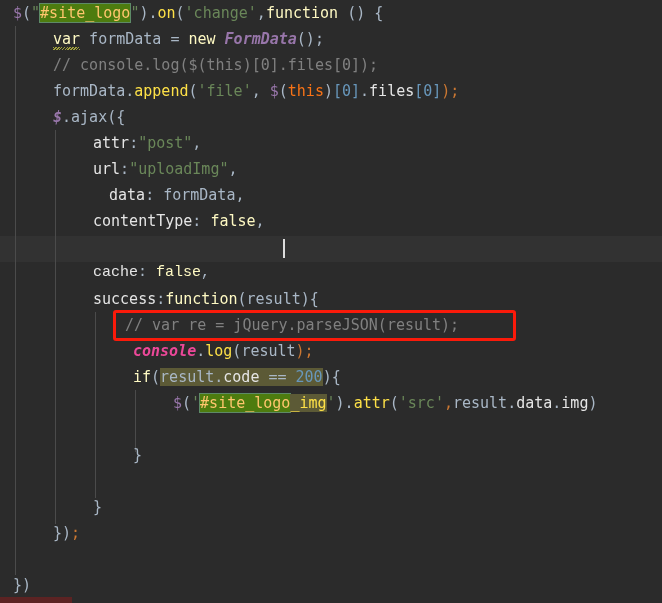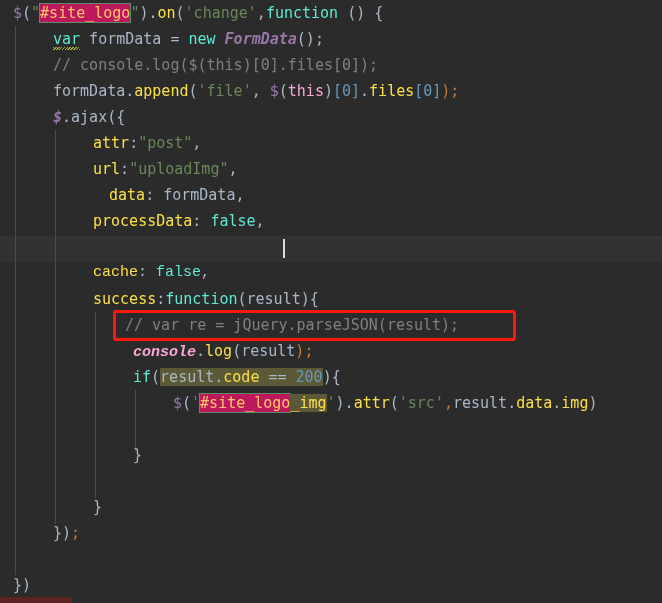--- a/index.html
+++ b/index.html
@@ -50,36 +50,36 @@
     height: 26px;
     line-height: 26px;
     white-space: pre;
     font-size: 15px;
     font-family: "DejaVu Sans Mono", "Liberation Mono", monospace;
   }
 
   
   .t-plain    { color: #a9b7c6; }
   .t-punc     { color: #a9b7c6; }
-  .t-kw       { color: #5eead4; }
+  .t-kw       { color: #fef9c3; }
   .t-str      { color: #6a8759; }
   .t-num      { color: #6897bb; }
   .t-com      { color: #808080; }
   .t-fn       { color: #fde047; }
-  .t-prop     { color: #fde047; }
+  .t-prop     { color: #e5e5e5; }
   .t-dollar   { color: #9876aa; }
-  .t-this     { color: #f9a8d4; }
+  .t-this     { color: #f97316; }
   .t-bold-i   { font-weight: bold; font-style: italic; }
   .t-semi     { color: #cc7832; }
-  .t-global   { color: #f9a8d4; font-weight: bold; font-style: italic; font-family: Liberation Mono, monospace; }
+  .t-global   { color: #ec4899; font-weight: bold; font-style: italic; }
   .t-formdata { color: #9876aa; font-weight: bold; font-style: italic; }
 
   
   .hl-search {
-    background: #be185d;
+    background: #4d7c0f;
     box-shadow: 0 0 0 1px #5d8a67;
     color: #ffc66d;
   }
   
   .hl-sel {
     background: #5c5a36;
   }
 
   
   .squiggle {
@@ -155,21 +155,21 @@
   
   <div class="ln" style="top:130px; left:93px;"><span class="t-prop">attr</span><span class="t-punc">:</span><span class="t-str">"post"</span><span class="t-punc">,</span></div>
 
   
   <div class="ln" style="top:156px; left:93px;"><span class="t-prop">url</span><span class="t-punc">:</span><span class="t-str">"uploadImg"</span><span class="t-punc">,</span></div>
 
   
   <div class="ln" style="top:182px; left:109px;text-align:right;"><span class="t-prop">data</span><span class="t-punc">: </span><span class="t-plain">formData</span><span class="t-punc">,</span></div>
 
   
-  <div class="ln" style="top:208px; left:93px;"><span class="t-prop">processData</span><span class="t-punc">: </span><span class="t-kw">false</span><span class="t-punc">,</span></div>
+  <div class="ln" style="top:208px; left:93px;"><span class="t-prop">contentType</span><span class="t-punc">: </span><span class="t-kw">false</span><span class="t-punc">,</span></div>
 
   
   <div class="caret" style="left:283px; top:239px;"></div>
 
   
   <div class="ln" style="top:260px; left:93px;font-family:Liberation Mono, monospace;"><span class="t-prop">cache</span><span class="t-punc">: </span><span class="t-kw">false</span><span class="t-punc">,</span></div>
 
   
   <div class="ln" style="top:286px; left:93px;"><span class="t-prop">success</span><span class="t-punc">:</span><span class="t-kw">function</span><span class="t-punc">(</span><span class="t-plain">result</span><span class="t-punc">)</span><span class="t-punc">{</span></div>
 

